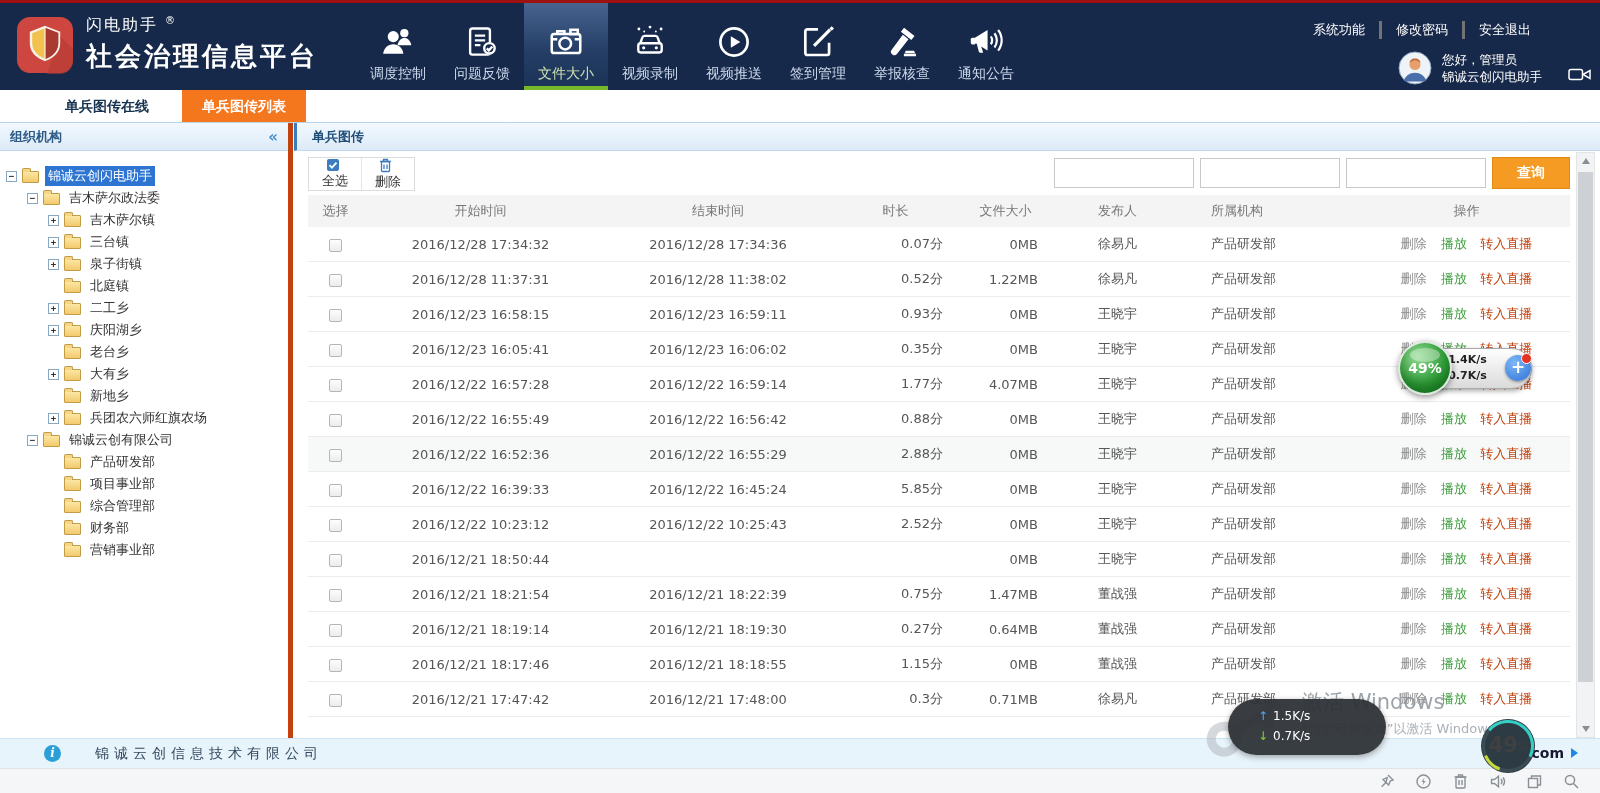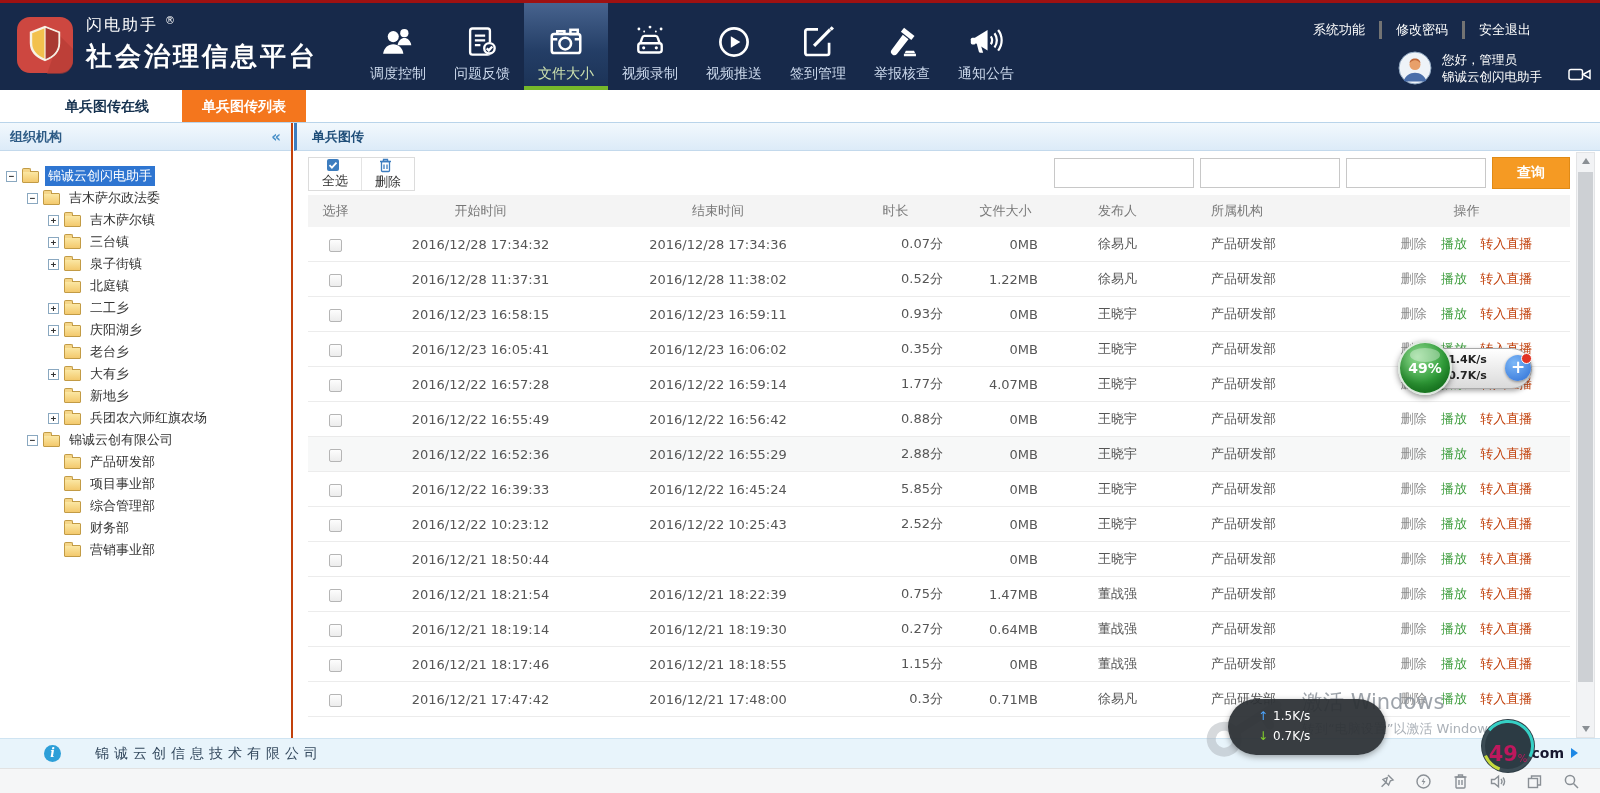--- a/index.html
+++ b/index.html
@@ -32,21 +32,21 @@
   .user-lines { color:#fff; font-size:12.5px; line-height:17px; white-space:nowrap; }
   .hdr-cam { position:absolute; right:8px; top:63px; }
 
   
   .tabbar { position:absolute; left:0; top:90px; width:1600px; height:32px; background:#fff; display:flex; align-items:stretch; padding-left:45px; }
   .tab { height:32px; line-height:32px; padding:0 20px; font-size:14px; font-weight:bold; color:#16324f; margin-right:13px; cursor:pointer; white-space:nowrap; }
   .tab.active { background:#f4761d; color:#fff; }
 
   
   .content { position:absolute; left:0; top:122px; width:1600px; height:616px; border-top:1px solid #b9d4ea; }
-  .sidebar { position:absolute; left:0; top:0; width:293px; height:100%; background:#fff; border-right:2px solid #c2410c; }
+  .sidebar { position:absolute; left:0; top:0; width:293px; height:100%; background:#fff; border-right:5px solid #c2410c; }
   .panel-hd { height:28px; background:linear-gradient(#f2f8fd,#dcebf8); border-bottom:1px solid #c3d9ec; display:flex; align-items:center; font-size:13px; font-weight:bold; color:#2c5a85; padding:0 10px; position:relative; }
   .collapse { position:absolute; right:10px; font-size:15px; color:#4a90c8; cursor:pointer; font-weight:bold; }
 
   .tree { padding-top:14px; }
   .tree-node { display:flex; align-items:center; height:22px; cursor:pointer; white-space:nowrap; }
   .tree-node.lvl-0 { padding-left:6px; }
   .tree-node.lvl-1 { padding-left:27px; }
   .tree-node.lvl-2 { padding-left:48px; }
   .exp { width:11px; height:11px; flex:none; border:1px solid #8aa8c0; background:#fff; font:bold 9px/9px "DejaVu Sans Mono",monospace; text-align:center; color:#333; margin-right:5px; }
   .exp-plus .exp::before { content:"+"; }
@@ -124,21 +124,21 @@
   .sb-ball { position:absolute; left:0; top:0; width:54px; height:54px; border-radius:50%; background:radial-gradient(circle at 35% 28%,#8fd98f,#33a03c 55%,#117a20); border:2px solid rgba(240,240,240,.9); box-shadow:0 2px 6px rgba(0,0,0,.45), inset 0 -8px 12px rgba(0,60,0,.35); color:#fff; font-weight:bold; font-size:14px; display:flex; align-items:center; justify-content:center; cursor:pointer; }
   .sb-ball::before { content:""; position:absolute; left:10px; top:5px; width:30px; height:14px; border-radius:50%; background:rgba(255,255,255,.35); }
 
   .net-tooltip { position:absolute; left:1228px; top:699px; width:158px; height:56px; border-radius:28px; background:rgba(45,49,53,.94); box-shadow:0 2px 6px rgba(0,0,0,.35); z-index:7; color:#fff; }
   .nt-line { position:absolute; left:30px; font-size:12px; white-space:nowrap; }
   .nt-line.u { top:10px; } .nt-line.d { top:30px; }
   .nt-line .ar-up { color:#4da6ff; margin-right:5px; } .nt-line .ar-dn { color:#85d42a; margin-right:5px; }
 
   .gauge { position:absolute; left:1479px; top:717px; width:58px; height:58px; z-index:8; cursor:pointer; }
   .gauge svg { position:absolute; left:0; top:0; }
-  .g-text { position:absolute; left:0; top:8px; width:58px; height:58px; display:flex; align-items:center; justify-content:center; color:#be185d; }
+  .g-text { position:absolute; left:0; top:16px; width:58px; height:58px; display:flex; align-items:flex-start; justify-content:center; color:#404040; }
   .g-num { font-size:21px; font-weight:bold; }
   .g-pct { font-size:10px; margin-top:8px; }
 </style>
 </head>
 <body>
 
 <div class="screen">
 
   <div class="topline"></div>
 

